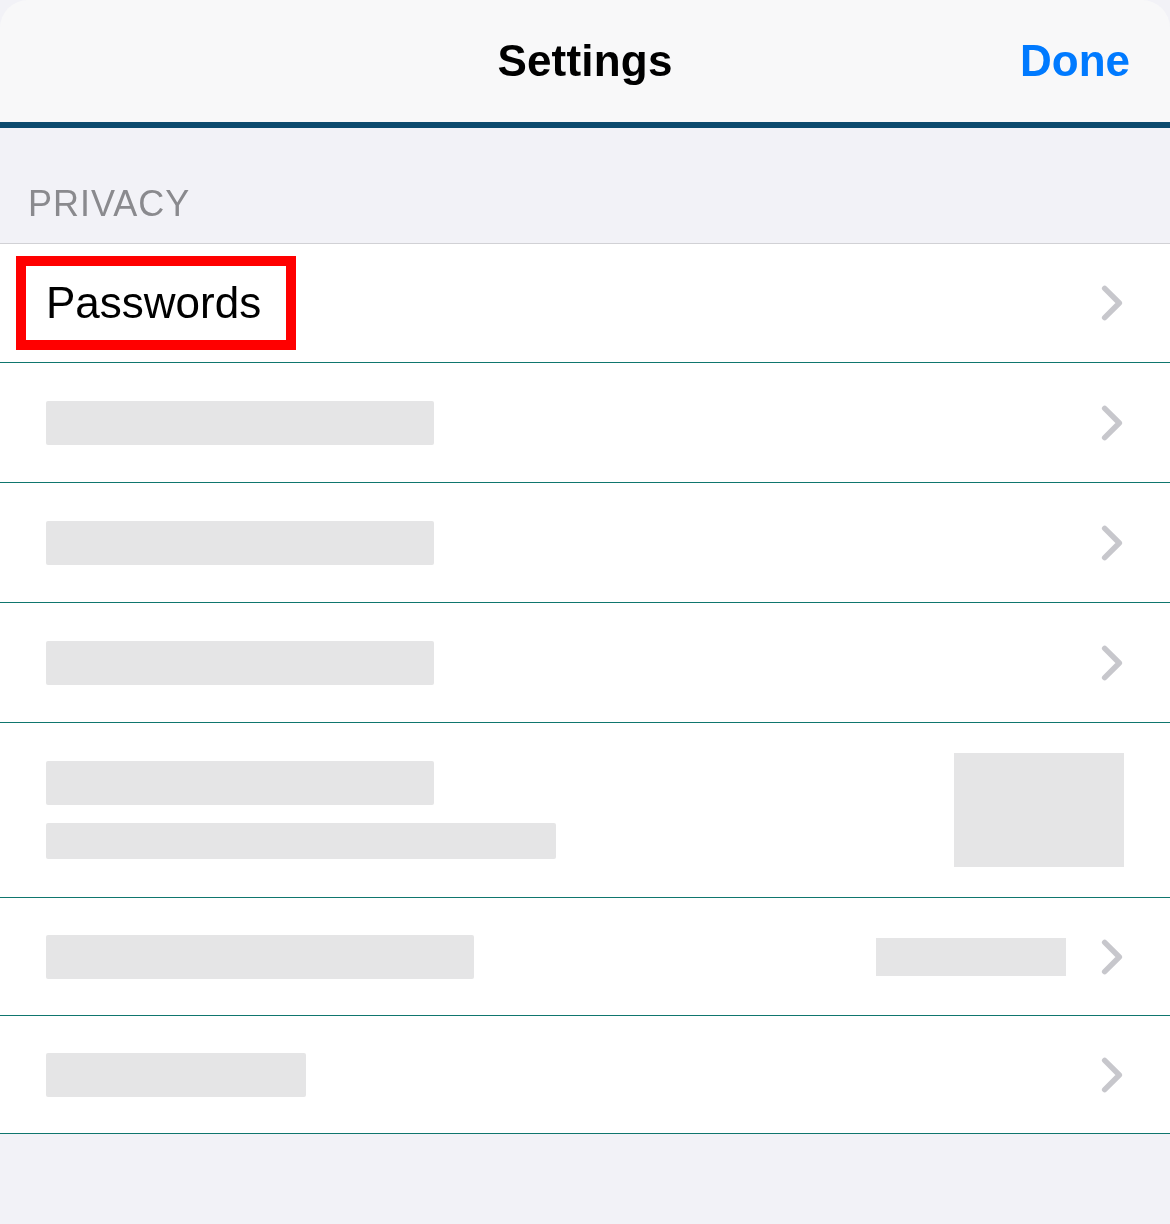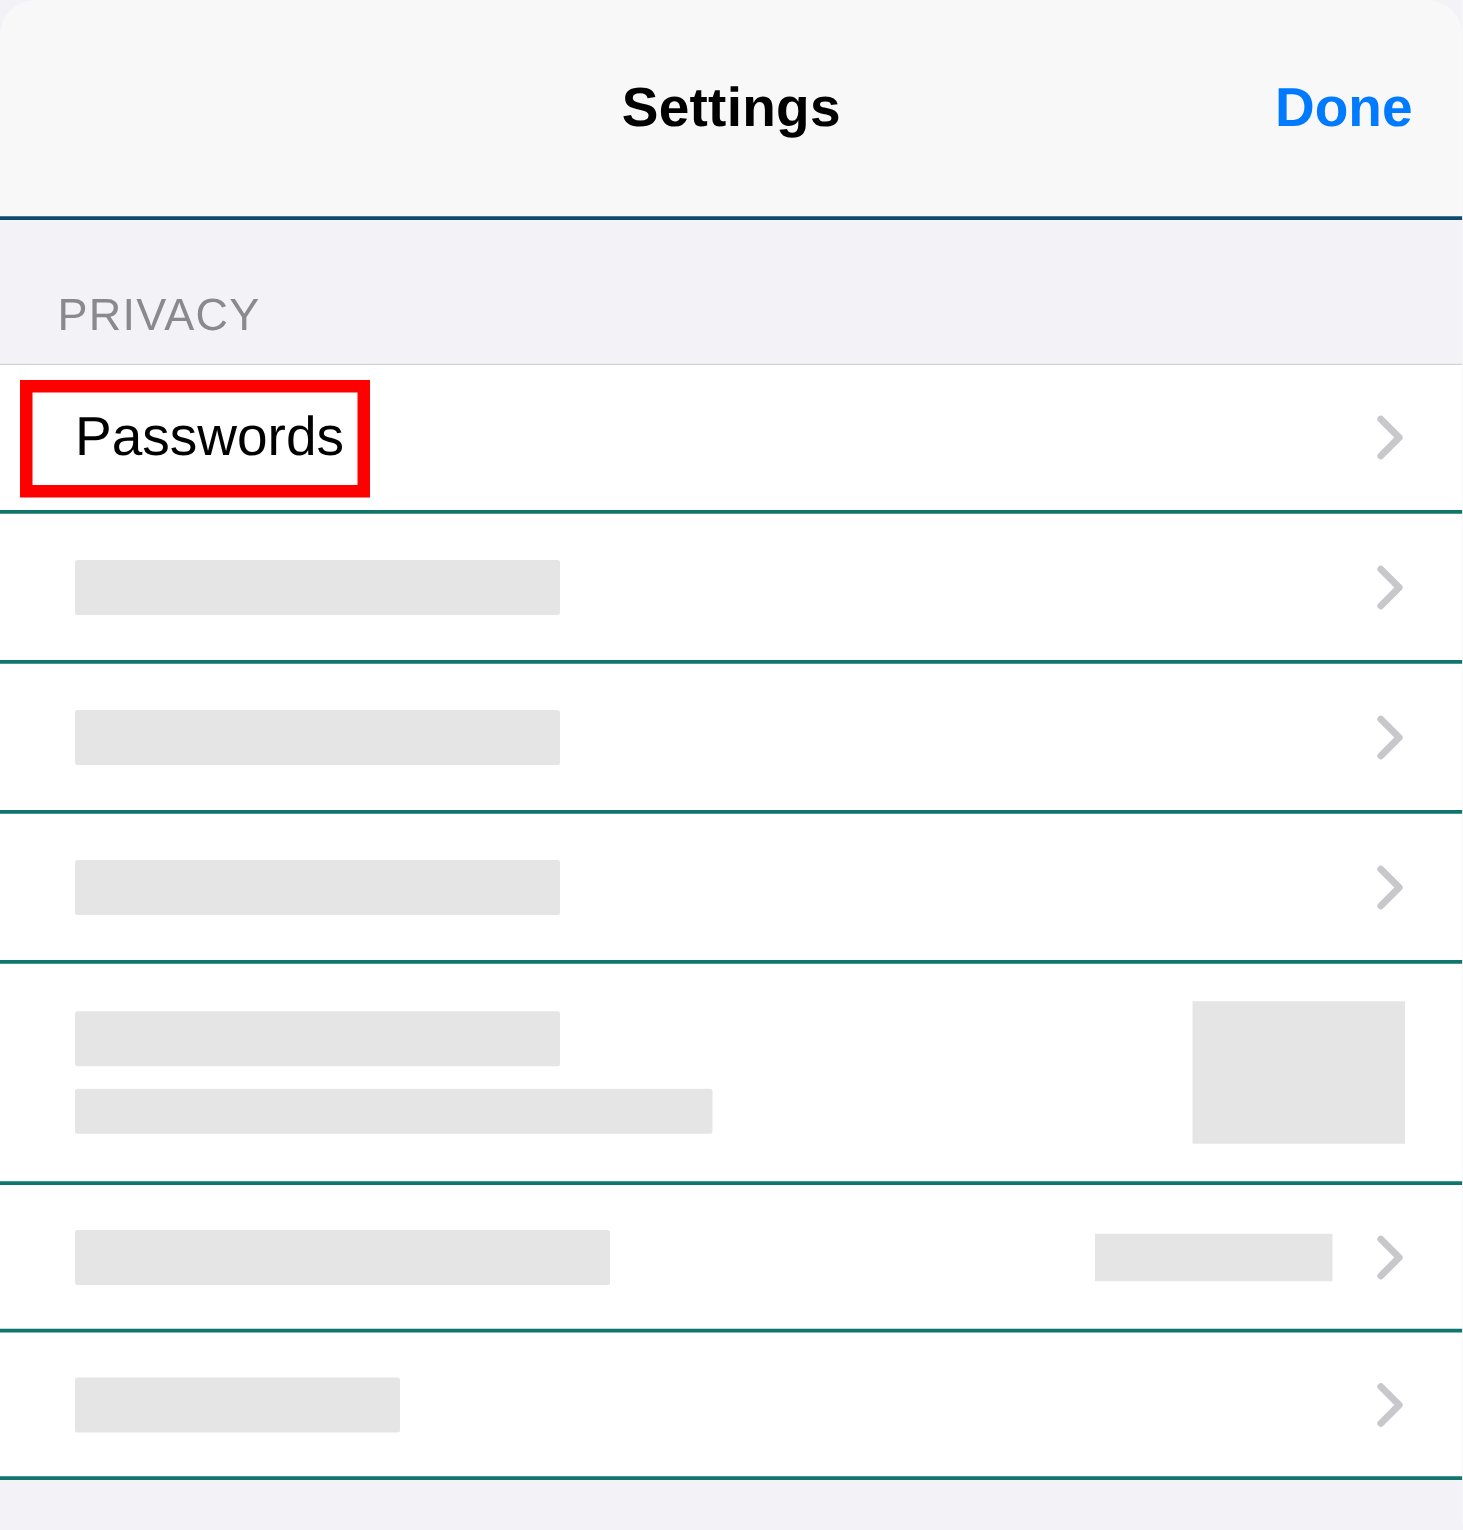--- a/index.html
+++ b/index.html
@@ -16,27 +16,27 @@
     }
     .sheet {
       background: #f2f2f7;
       width: 100%;
       height: 100%;
       border-top-left-radius: 28px;
       border-top-right-radius: 28px;
       overflow: hidden;
     }
     .header {
-      height: 176px;
+      height: 128px;
       background: #f8f8f9;
       position: relative;
       display: flex;
       align-items: center;
       justify-content: center;
-      border-bottom: 3px solid #0c4a6e;
+      border-bottom: 6px solid #0c4a6e;
     }
     .header-title {
       font-size: 44px;
       font-weight: 600;
       color: #000;
       letter-spacing: 0.2px;
     }
     .done-button {
       position: absolute;
       right: 40px;
@@ -44,35 +44,35 @@
       transform: translateY(-50%);
       font-size: 44px;
       font-weight: 600;
       color: #007aff;
       background: none;
       border: none;
       cursor: pointer;
       text-align: right;
     }
     .section-header {
-      padding: 55px 46px 18px 46px;
+      padding: 55px 46px 18px 28px;
       font-size: 36px;
       font-weight: 400;
       color: #8a8a8e;
       letter-spacing: 1px;
     }
     .list {
       background: #ffffff;
     }
     .row {
       min-height: 120px;
       display: flex;
       align-items: center;
-      padding: 0 40px 0 60px;
-      border-bottom: 3px solid #0f766e;
+      padding: 0 40px 0 46px;
+      border-bottom: 1px solid #0f766e;
       cursor: pointer;
       position: relative;
     }
     .row-tall {
       min-height: 158px;
       align-items: flex-start;
       padding-top: 30px;
       padding-bottom: 30px;
     }
     .row-label {

